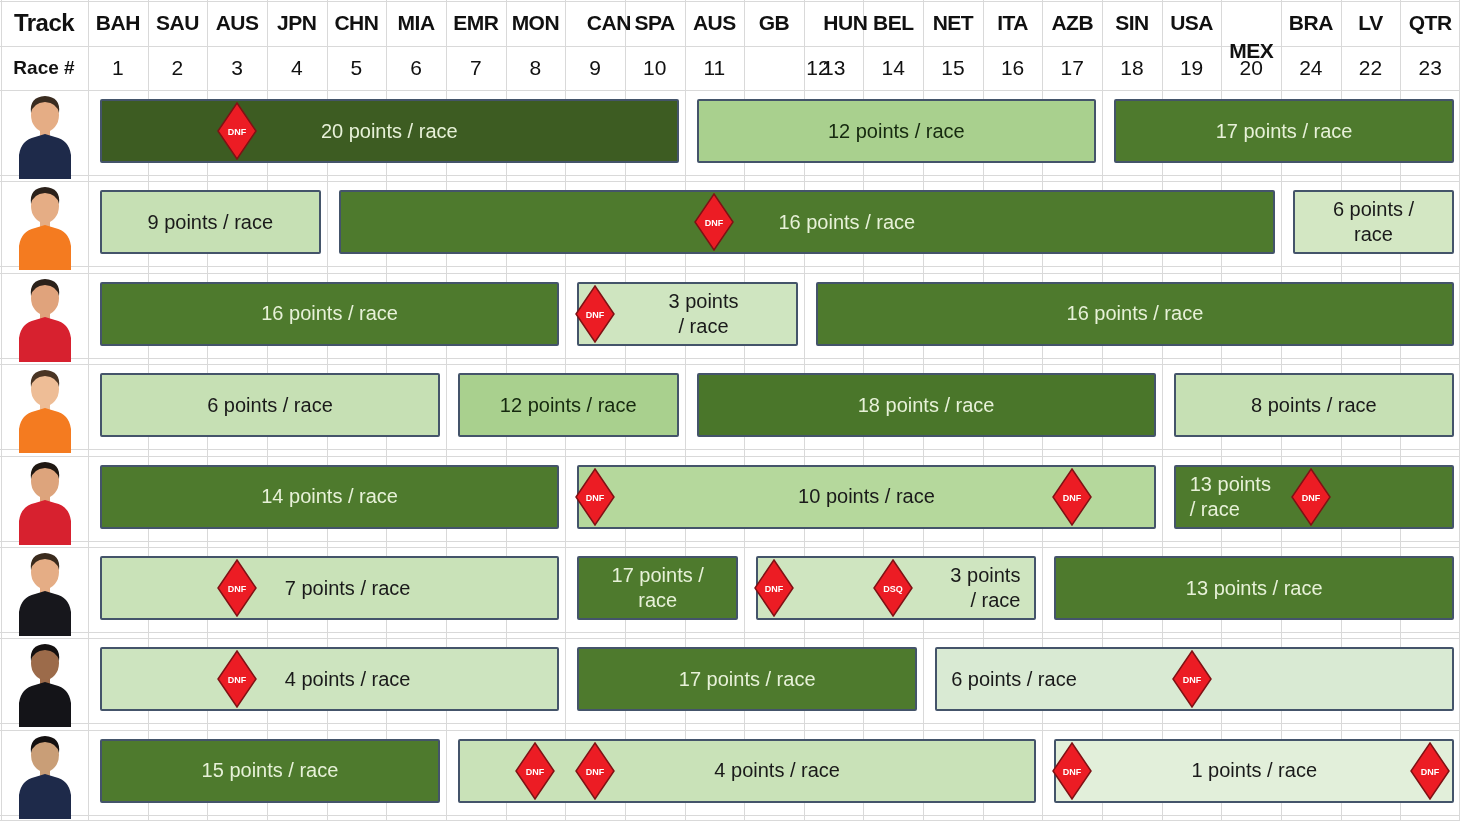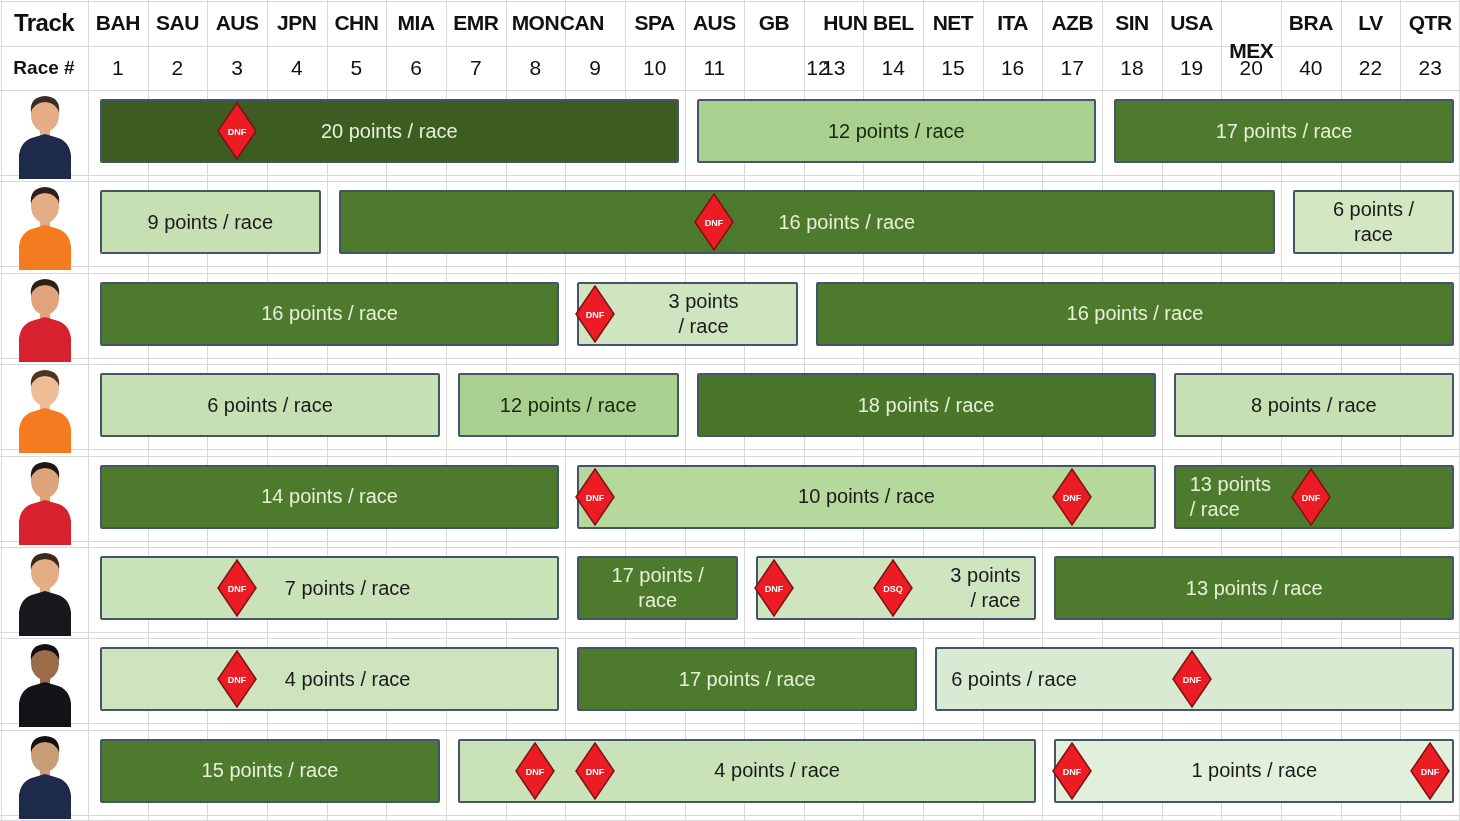--- a/index.html
+++ b/index.html
@@ -90,21 +90,21 @@
     <div class="hcell track-code" style="left: 266.957px; top: 0px; width: 59.6522px; height: 46px;">JPN</div>
     <div class="hcell race-num" style="left: 266.957px; top: 46px; width: 59.6522px; height: 44px;">4</div>
     <div class="hcell track-code" style="left: 326.609px; top: 0px; width: 59.6522px; height: 46px;">CHN</div>
     <div class="hcell race-num" style="left: 326.609px; top: 46px; width: 59.6522px; height: 44px;">5</div>
     <div class="hcell track-code" style="left: 386.261px; top: 0px; width: 59.6522px; height: 46px;">MIA</div>
     <div class="hcell race-num" style="left: 386.261px; top: 46px; width: 59.6522px; height: 44px;">6</div>
     <div class="hcell track-code" style="left: 445.913px; top: 0px; width: 59.6522px; height: 46px;">EMR</div>
     <div class="hcell race-num" style="left: 445.913px; top: 46px; width: 59.6522px; height: 44px;">7</div>
     <div class="hcell track-code" style="left: 505.565px; top: 0px; width: 59.6522px; height: 46px;">MON</div>
     <div class="hcell race-num" style="left: 505.565px; top: 46px; width: 59.6522px; height: 44px;">8</div>
-    <div class="hcell track-code" style="left: 552px; top: 0px; width: 59.6522px; height: 46px; text-align: center;">CAN</div>
+    <div class="hcell track-code" style="left: 579px; top: 0px; width: 59.6522px; height: 46px; text-align: center;">CAN</div>
     <div class="hcell race-num" style="left: 565.217px; top: 46px; width: 59.6522px; height: 44px;">9</div>
     <div class="hcell track-code" style="left: 624.87px; top: 0px; width: 59.6522px; height: 46px;">SPA</div>
     <div class="hcell race-num" style="left: 624.87px; top: 46px; width: 59.6522px; height: 44px;">10</div>
     <div class="hcell track-code" style="left: 684.522px; top: 0px; width: 59.6522px; height: 46px;">AUS</div>
     <div class="hcell race-num" style="left: 684.522px; top: 46px; width: 59.6522px; height: 44px;">11</div>
     <div class="hcell track-code" style="left: 744.174px; top: 0px; width: 59.6522px; height: 46px;">GB</div>
     <div class="hcell race-num" style="left: 744.174px; top: 46px; width: 59.6522px; height: 44px; padding-left: 44px;">12</div>
     <div class="hcell track-code" style="left: 803.826px; top: 0px; width: 83px; height: 46px;">HUN</div>
     <div class="hcell race-num" style="left: 803.826px; top: 46px; width: 59.6522px; height: 44px;">13</div>
     <div class="hcell track-code" style="left: 863.478px; top: 0px; width: 59.6522px; height: 46px;">BEL</div>
@@ -115,21 +115,21 @@
     <div class="hcell race-num" style="left: 982.783px; top: 46px; width: 59.6522px; height: 44px;">16</div>
     <div class="hcell track-code" style="left: 1042.43px; top: 0px; width: 59.6522px; height: 46px;">AZB</div>
     <div class="hcell race-num" style="left: 1042.43px; top: 46px; width: 59.6522px; height: 44px;">17</div>
     <div class="hcell track-code" style="left: 1102.09px; top: 0px; width: 59.6522px; height: 46px;">SIN</div>
     <div class="hcell race-num" style="left: 1102.09px; top: 46px; width: 59.6522px; height: 44px;">18</div>
     <div class="hcell track-code" style="left: 1161.74px; top: 0px; width: 59.6522px; height: 46px;">USA</div>
     <div class="hcell race-num" style="left: 1161.74px; top: 46px; width: 59.6522px; height: 44px;">19</div>
     <div class="hcell track-code" style="left: 1221.39px; top: 0px; width: 59.6522px; height: 46px; margin-top: 28px;">MEX</div>
     <div class="hcell race-num" style="left: 1221.39px; top: 46px; width: 59.6522px; height: 44px;">20</div>
     <div class="hcell track-code" style="left: 1281.04px; top: 0px; width: 59.6522px; height: 46px;">BRA</div>
-    <div class="hcell race-num" style="left: 1281.04px; top: 46px; width: 59.6522px; height: 44px;">40</div>
+    <div class="hcell race-num" style="left: 1281.04px; top: 46px; width: 59.6522px; height: 44px;">24</div>
     <div class="hcell track-code" style="left: 1340.7px; top: 0px; width: 59.6522px; height: 46px;">LV</div>
     <div class="hcell race-num" style="left: 1340.7px; top: 46px; width: 59.6522px; height: 44px;">22</div>
     <div class="hcell track-code" style="left: 1400.35px; top: 0px; width: 59.6522px; height: 46px;">QTR</div>
     <div class="hcell race-num" style="left: 1400.35px; top: 46px; width: 59.6522px; height: 44px;">23</div>
     <div class="avatar" style="left: 14px; top: 91px; width: 62px; height: 86px;"><svg width="62" height="88" viewBox="0 0 62 88" xmlns="http://www.w3.org/2000/svg">
       <rect x="26" y="34" width="10" height="16" fill="#e5ad85"></rect>
       <path d="M5,88 L5,64 Q7,49 21,46 L31,43 L41,46 Q55,49 57,64 L57,88 Z" fill="#1e2a4a"></path>
       <ellipse cx="31" cy="24" rx="14" ry="17" fill="#e5ad85"></ellipse>
       <path d="M17,22 Q15,6 31,5 Q47,6 45,22 Q43,12 31,11 Q19,12 17,22 Z" fill="#3a2c20"></path>
     </svg></div>

